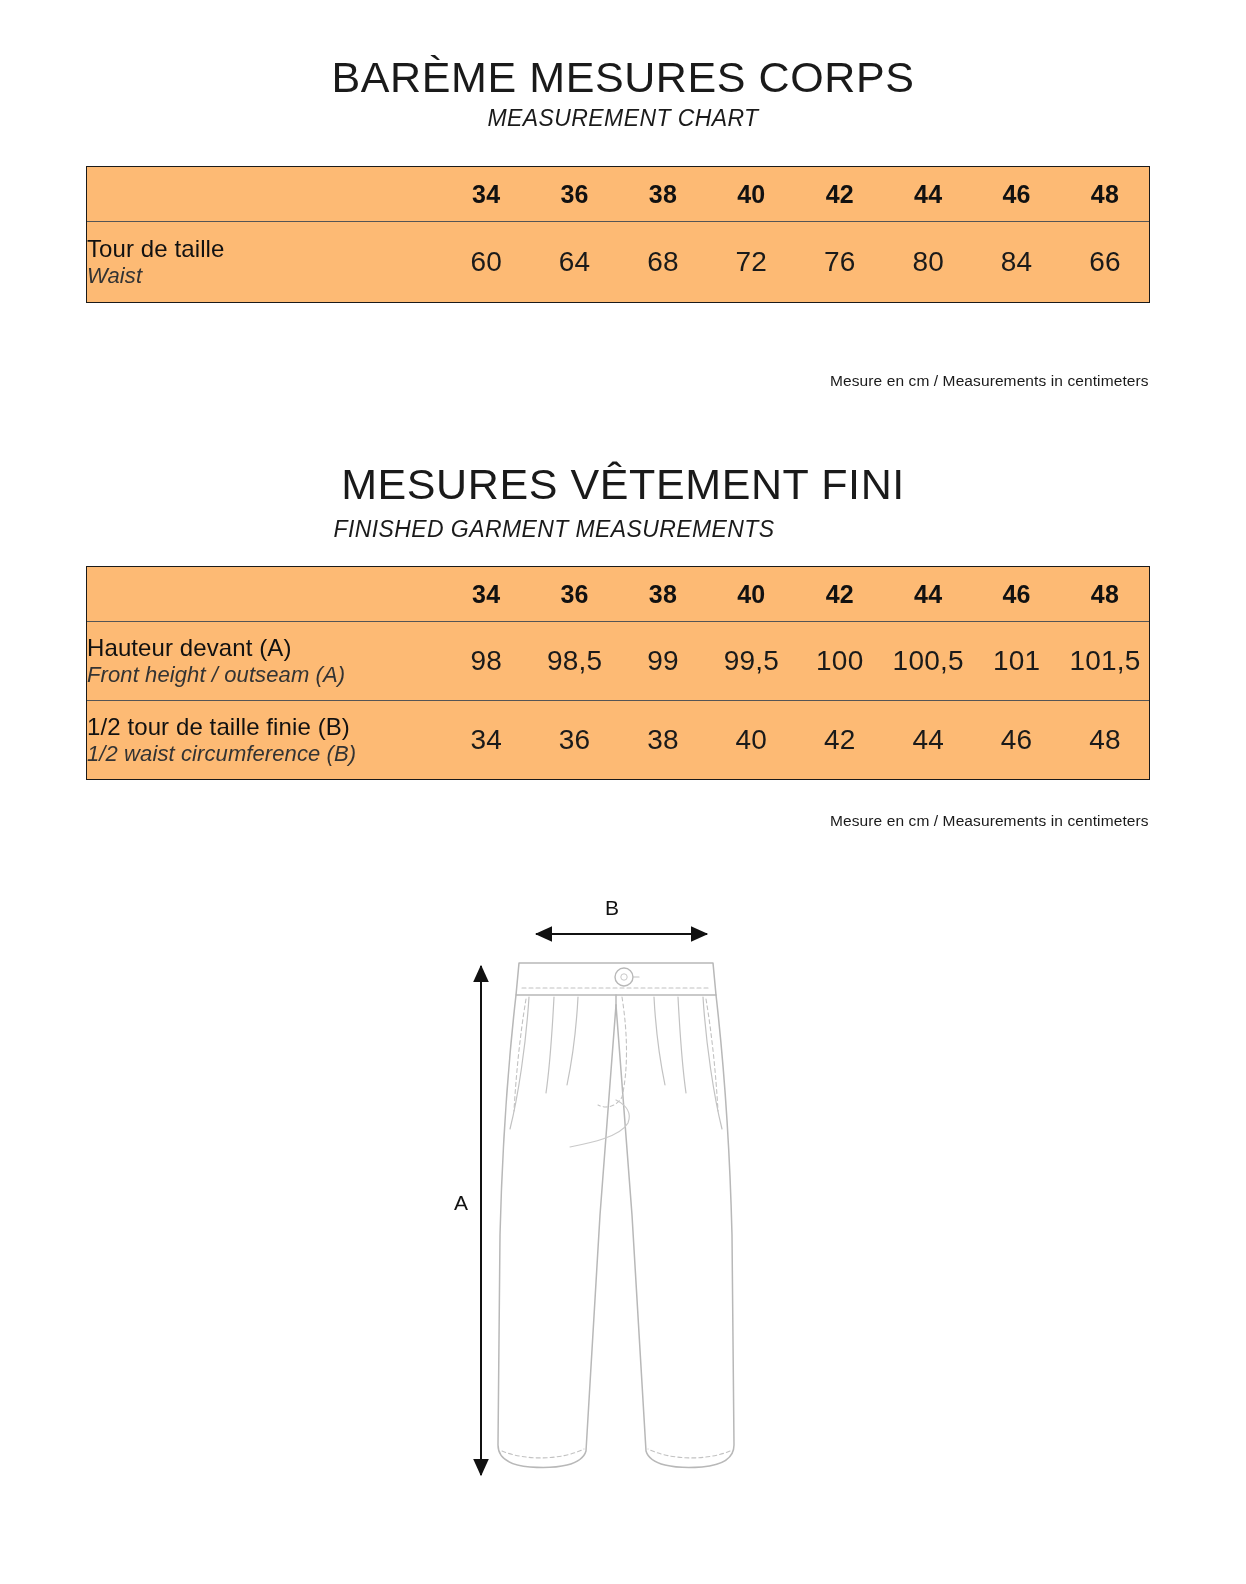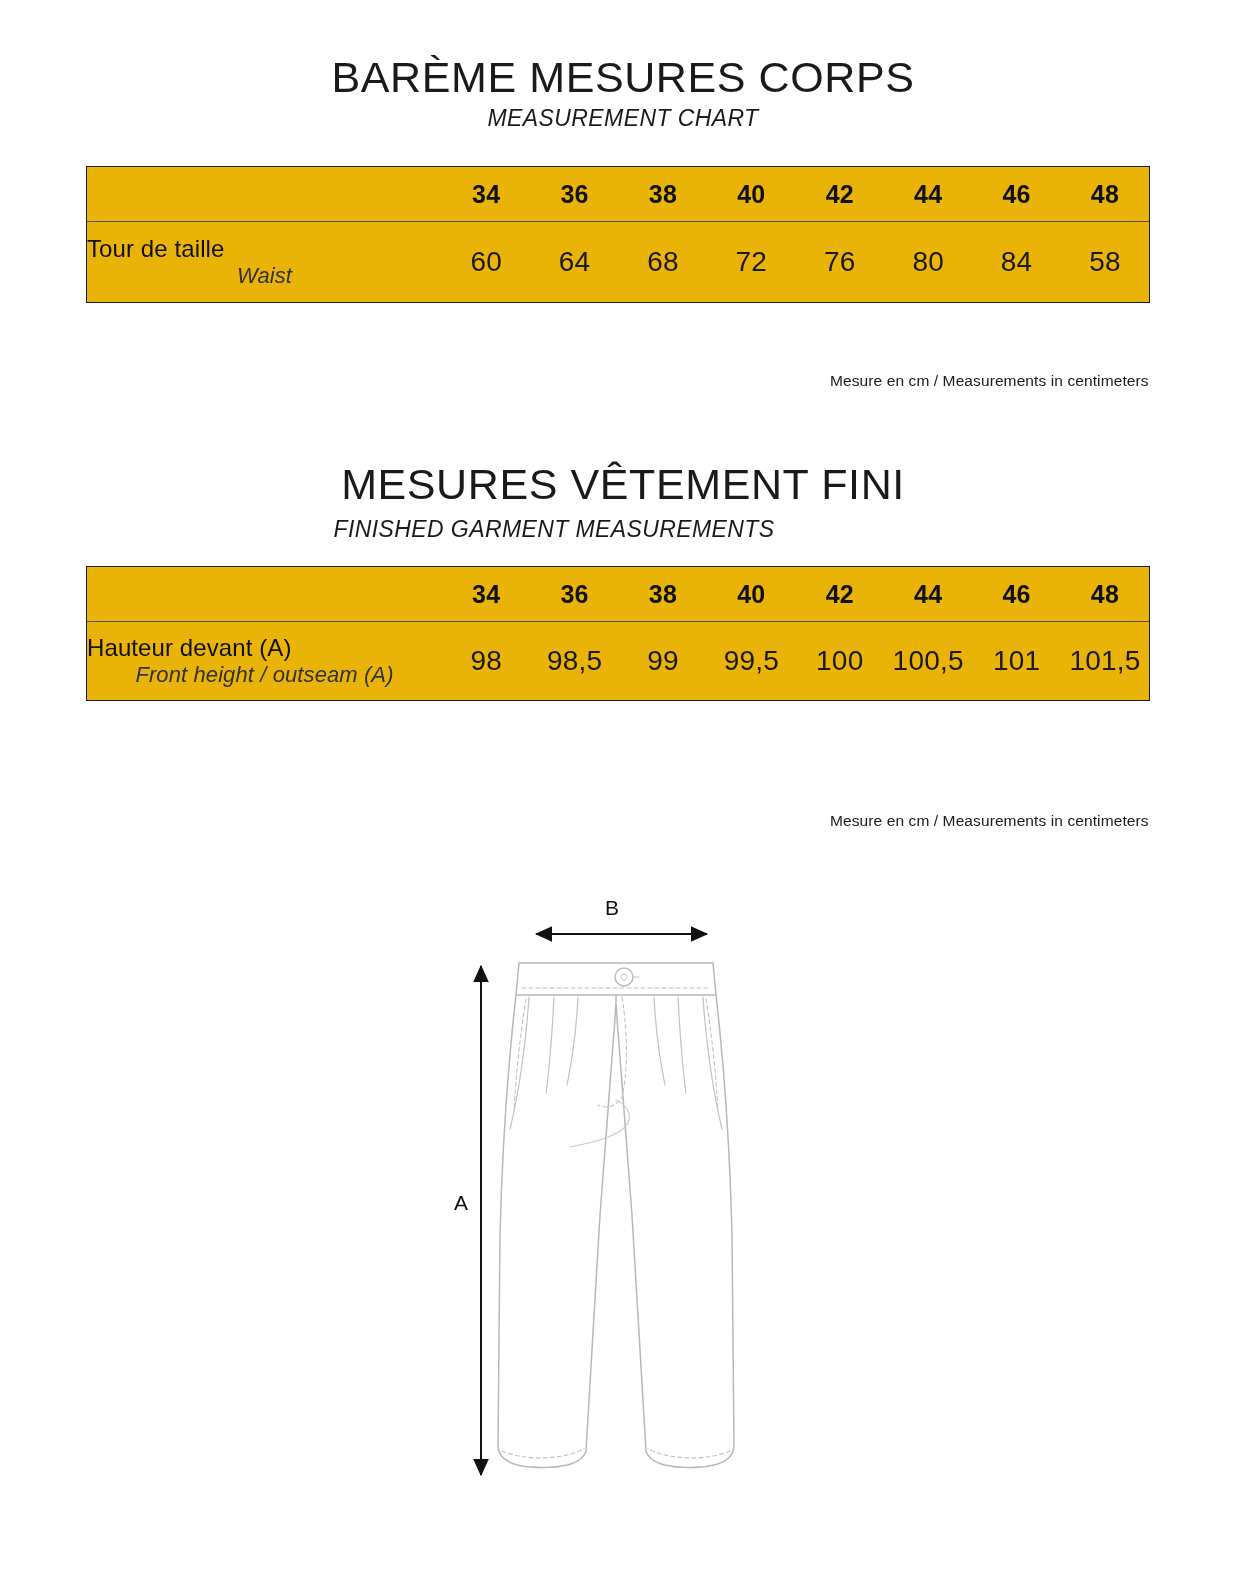--- a/index.html
+++ b/index.html
@@ -47,21 +47,21 @@
   #subheading-1 { position: absolute; left: 0; top: 106px; width: 1246px; }
 
   #heading-2 { position: absolute; left: 0; top: 462px; width: 1246px; }
   #subheading-2 { position: absolute; left: 0; top: 517px; width: 1108px; }
 
   
   .mtable {
     position: absolute;
     border: 1.5px solid #1a1a1a;
     border-collapse: collapse;
-    background: #eab308;
+    background: #fdba74;
   }
   .mtable table {
     border-collapse: collapse;
     width: 100%;
     table-layout: fixed;
   }
   #table-1 { left: 86px; top: 166px; width: 1062px; }
   #table-2 { left: 86px; top: 566px; width: 1062px; }
 
   .mtable td, .mtable th {
@@ -102,21 +102,20 @@
     letter-spacing: 0.1px;
     white-space: nowrap;
   }
   .lbl-en {
     font-size: 22px;
     font-style: italic;
     font-weight: 400;
     color: #333;
     letter-spacing: 0.1px;
     white-space: nowrap;
-    text-align: center;
   }
   .cell-val {
     text-align: center;
     font-size: 28px;
     font-weight: 300;
     color: #1a1a1a;
     letter-spacing: 0.2px;
   }
 
   .footnote {
@@ -178,21 +177,21 @@
             <div class="lbl-fr">Tour de taille</div>
             <div class="lbl-en">Waist</div>
           </td>
           <td class="cell-val">60</td>
           <td class="cell-val">64</td>
           <td class="cell-val">68</td>
           <td class="cell-val">72</td>
           <td class="cell-val">76</td>
           <td class="cell-val">80</td>
           <td class="cell-val">84</td>
-          <td class="cell-val">58</td>
+          <td class="cell-val">66</td>
         </tr>
 
       </tbody>
     </table>
   </div>
 
   <div id="footnote-1" class="footnote">Mesure en cm / Measurements in centimeters</div>
 
   <div id="heading-2" class="section-title">MESURES VÊTEMENT FINI</div>
   <div id="subheading-2" class="section-subtitle">FINISHED GARMENT MEASUREMENTS</div>
@@ -231,20 +230,34 @@
           <td class="cell-val">98</td>
           <td class="cell-val">98,5</td>
           <td class="cell-val">99</td>
           <td class="cell-val">99,5</td>
           <td class="cell-val">100</td>
           <td class="cell-val">100,5</td>
           <td class="cell-val">101</td>
           <td class="cell-val">101,5</td>
         </tr>
 
+        <tr class="data-row tall row-divider">
+          <td class="cell-label">
+            <div class="lbl-fr">1/2 tour de taille finie (B)</div>
+            <div class="lbl-en">1/2 waist circumference (B)</div>
+          </td>
+          <td class="cell-val">34</td>
+          <td class="cell-val">36</td>
+          <td class="cell-val">38</td>
+          <td class="cell-val">40</td>
+          <td class="cell-val">42</td>
+          <td class="cell-val">44</td>
+          <td class="cell-val">46</td>
+          <td class="cell-val">48</td>
+        </tr>
       </tbody>
     </table>
   </div>
 
   <div id="footnote-2" class="footnote">Mesure en cm / Measurements in centimeters</div>
 
   <div id="tech-drawing">
     <svg width="390" height="630" viewBox="0 0 390 630" xmlns="http://www.w3.org/2000/svg">
       <defs>
         <marker id="arrHead" markerWidth="9" markerHeight="9" refX="8" refY="4.5" orient="auto" markerUnits="strokeWidth">

